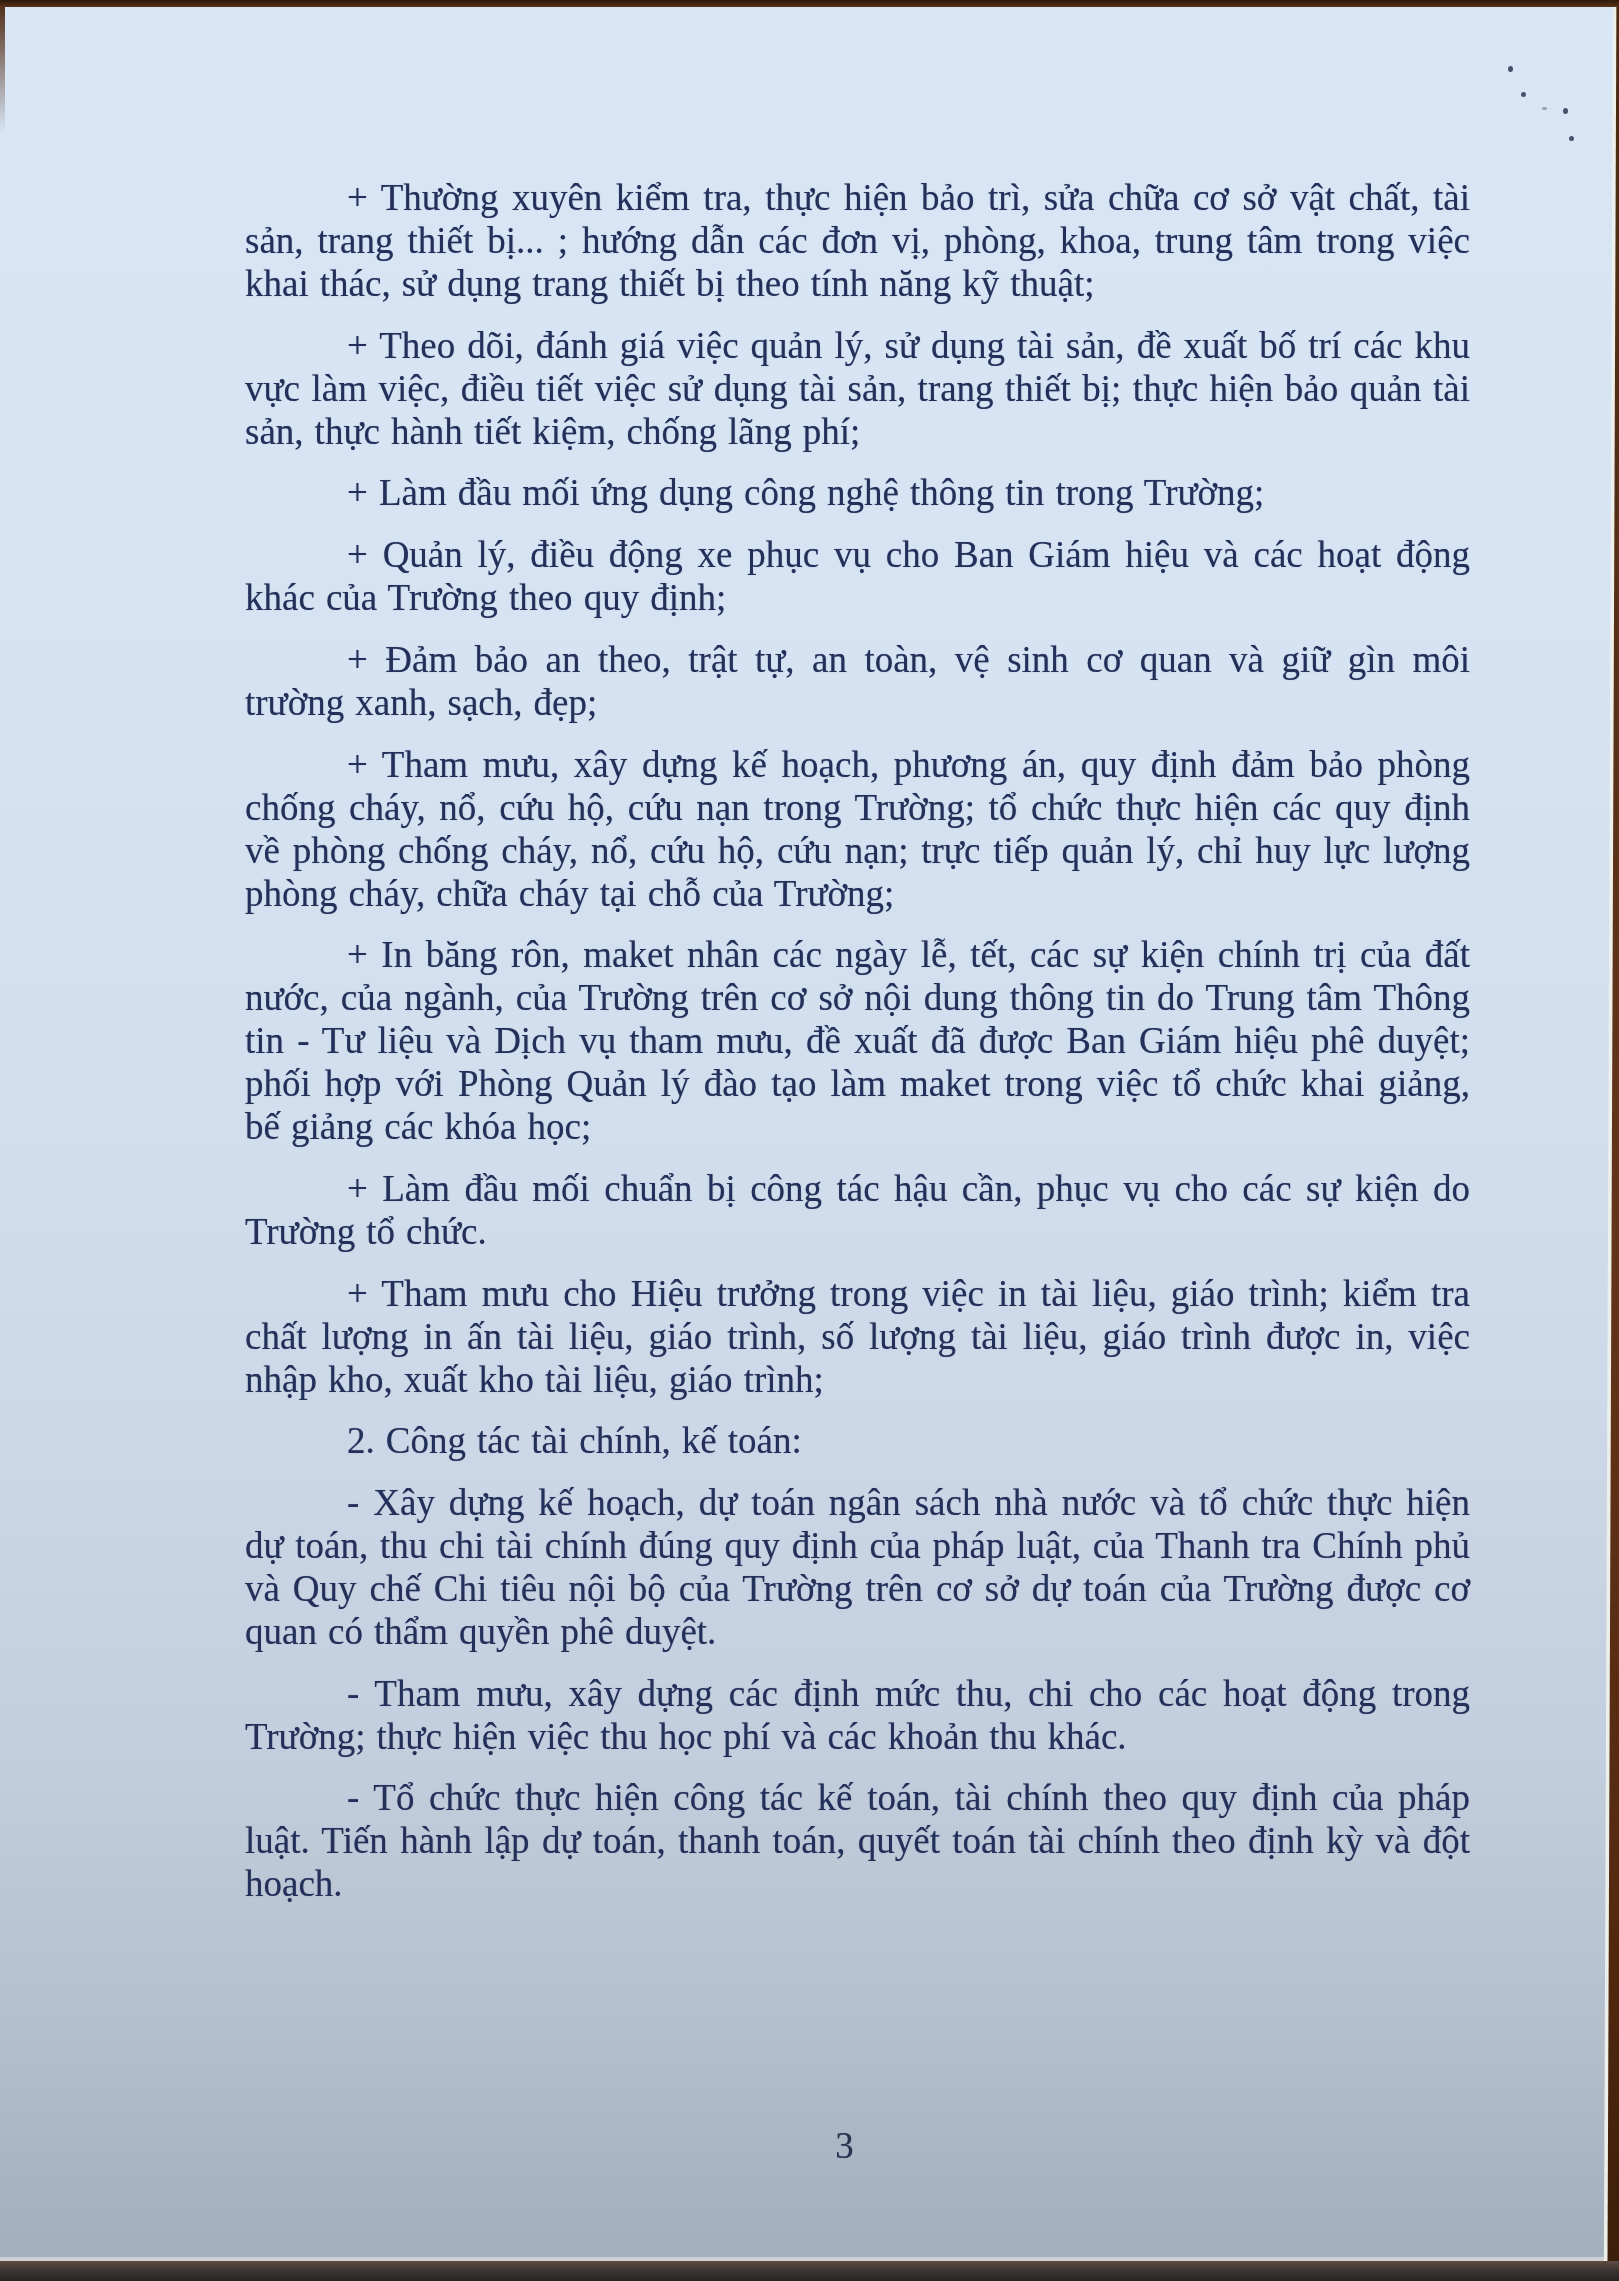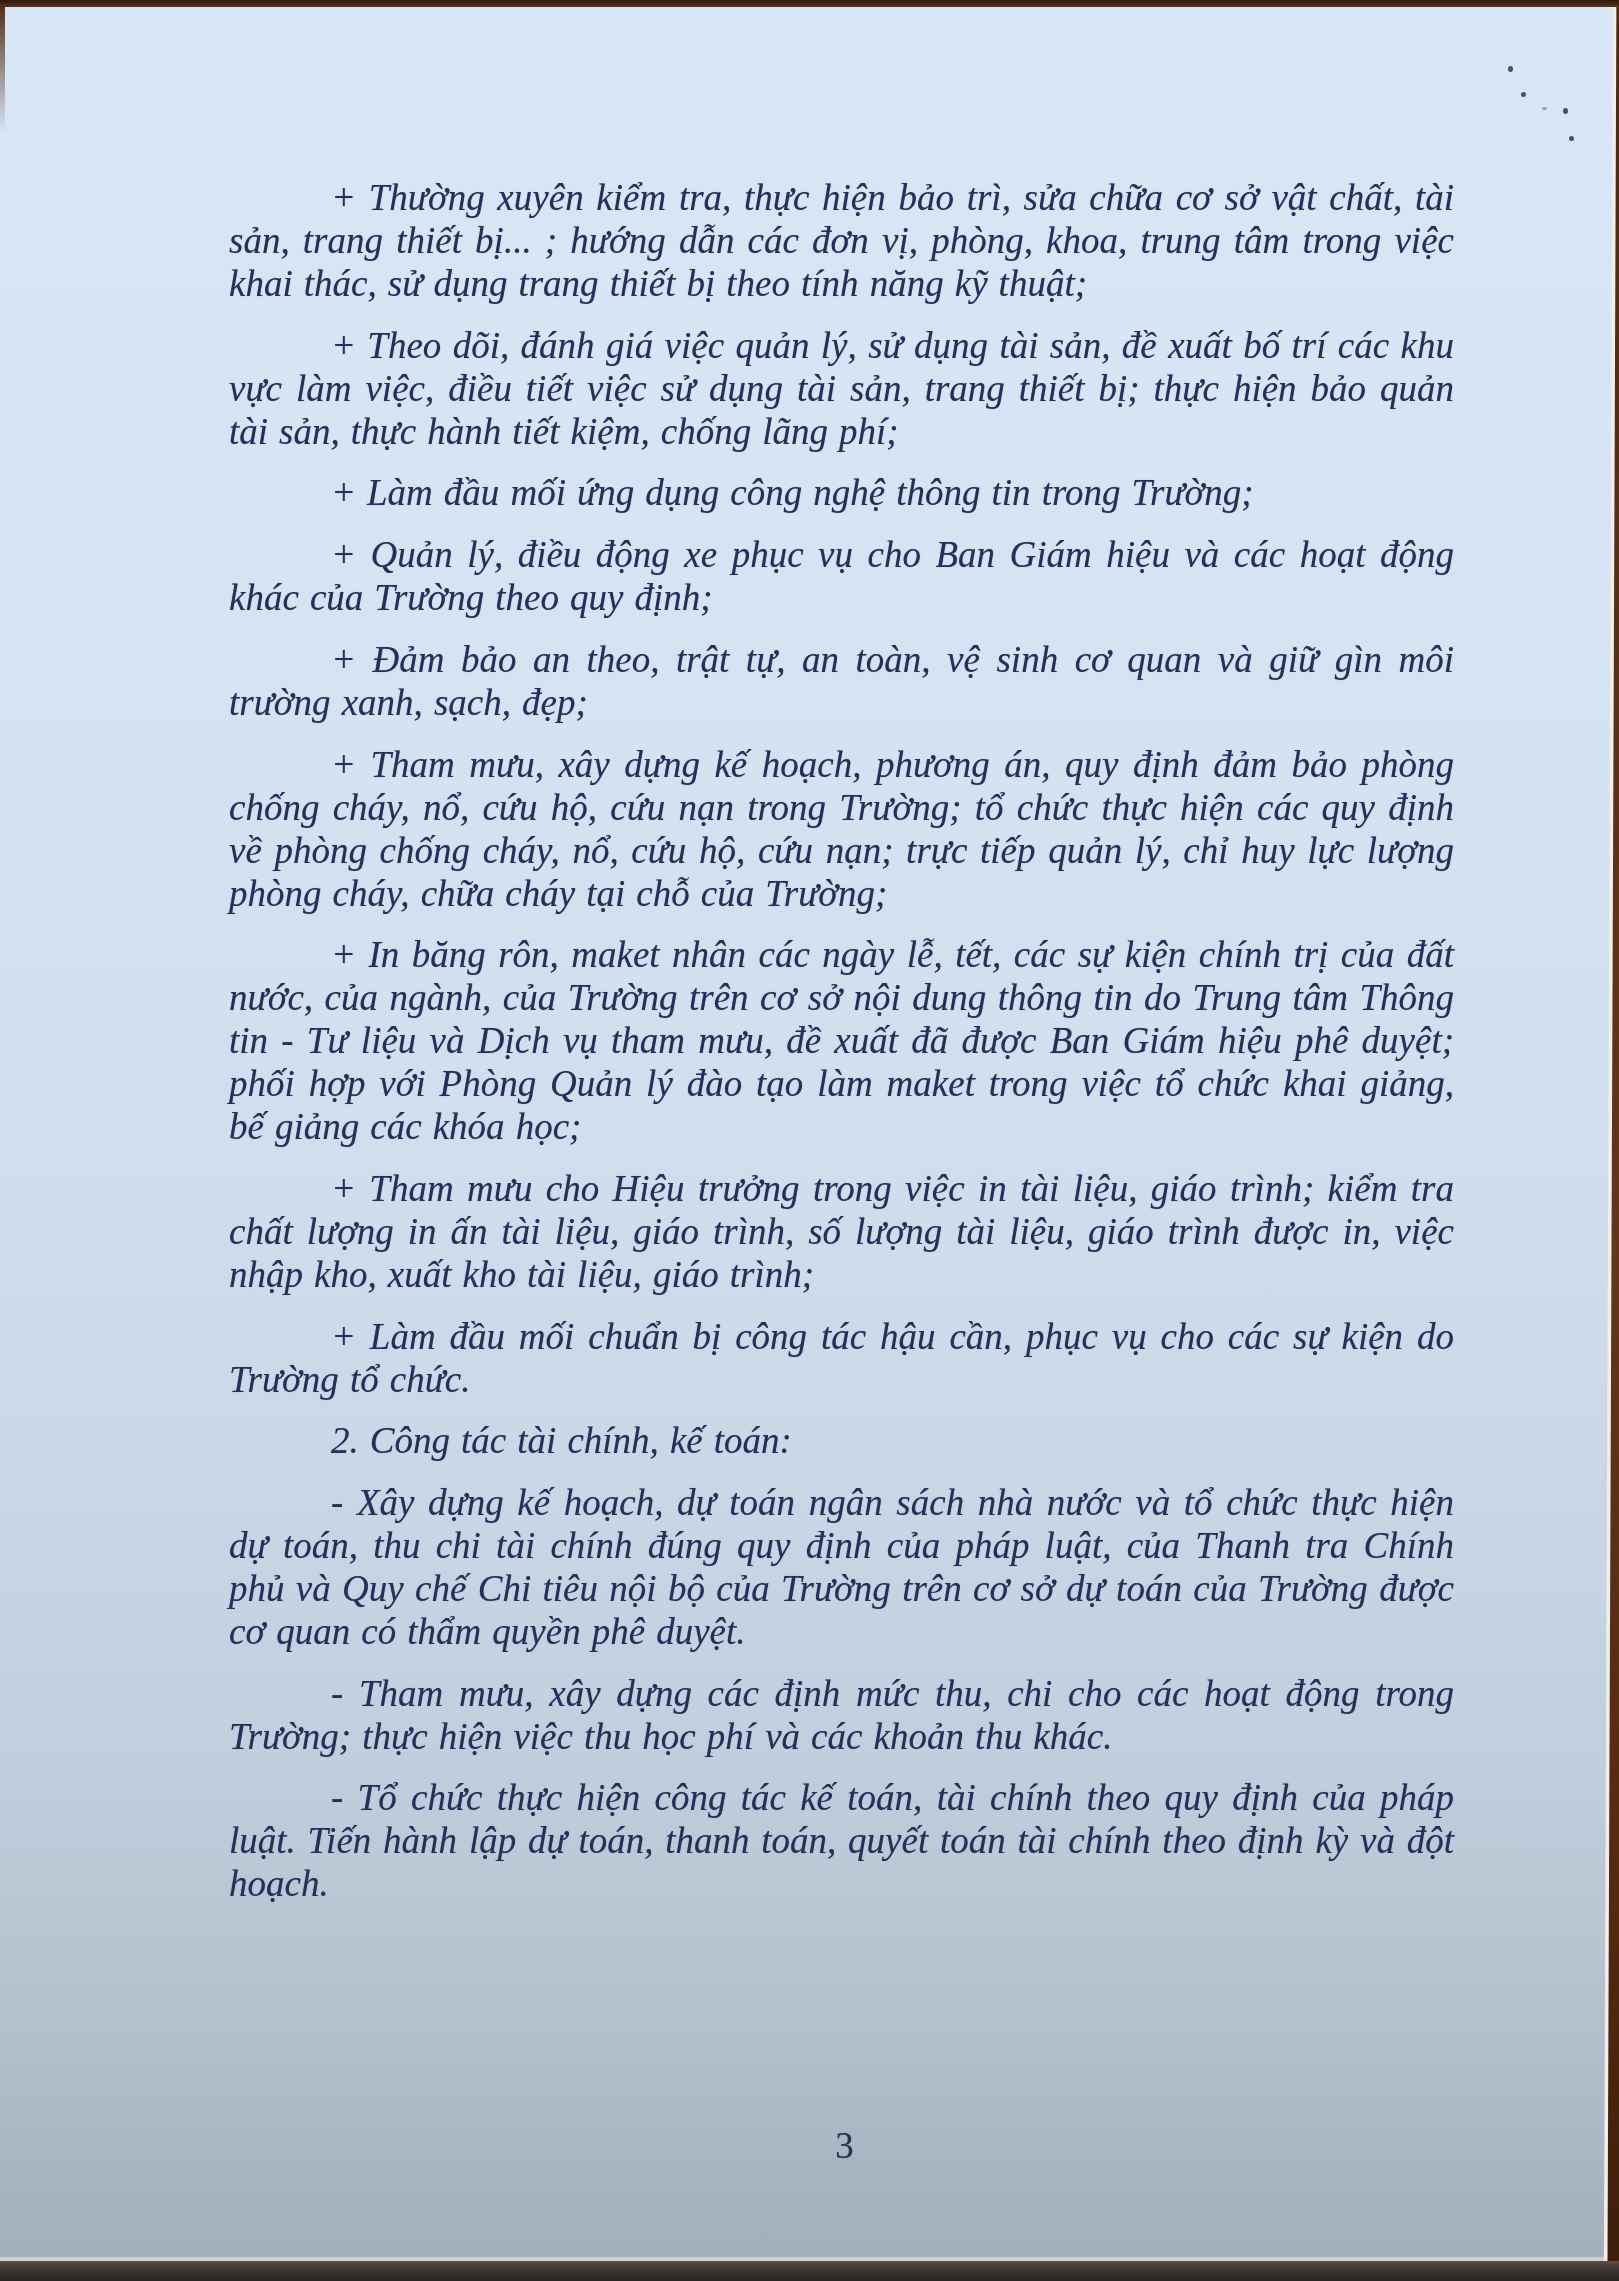--- a/index.html
+++ b/index.html
@@ -48,27 +48,26 @@
   }
   
   .speck{position:absolute;border-radius:50%;background:#46506b;}
   .speck.s1{left:1508px;top:59px;width:5.3px;height:6.2px;}
   .speck.s2{left:1521px;top:85px;width:5.3px;height:5.3px;}
   .speck.s3{left:1563px;top:101px;width:5.3px;height:6.2px;}
   .speck.s4{left:1569px;top:129px;width:4.5px;height:5.3px;}
   .speck.s5{left:1542px;top:100px;width:4.5px;height:2.7px;background:#9aa3b2;}
   
   .textblock{
-    position:absolute;left:229px;top:169px;width:1225px;
+    position:absolute;left:245px;top:169px;width:1225px;
     color:#22305a;
     font-size:37px;line-height:43px;
     text-align:justify;
     word-spacing:1.8px;
     text-shadow:0 0 0.9px rgba(28,40,82,.45);
-    font-style:italic;
   }
   .textblock p{margin:0 0 18.7px 0;text-indent:102px;}
   .page-number{
     position:absolute;left:245px;top:2117px;width:1199px;
     text-align:center;color:#2a3350;font-size:37px;line-height:43px;
     text-shadow:0 0 0.9px rgba(28,40,82,.4);
   }
 </style>
 </head>
 <body>
@@ -84,22 +83,22 @@
   <div class="speck s5"></div>
 
   <div class="textblock">
     <p>+ Thường xuyên kiểm tra, thực hiện bảo trì, sửa chữa cơ sở vật chất, tài sản, trang thiết bị... ; hướng dẫn các đơn vị, phòng, khoa, trung tâm trong việc khai thác, sử dụng trang thiết bị theo tính năng kỹ thuật;</p>
     <p>+ Theo dõi, đánh giá việc quản lý, sử dụng tài sản, đề xuất bố trí các khu vực làm việc, điều tiết việc sử dụng tài sản, trang thiết bị; thực hiện bảo quản tài sản, thực hành tiết kiệm, chống lãng phí;</p>
     <p>+ Làm đầu mối ứng dụng công nghệ thông tin trong Trường;</p>
     <p>+ Quản lý, điều động xe phục vụ cho Ban Giám hiệu và các hoạt động khác của Trường theo quy định;</p>
     <p>+ Đảm bảo an theo, trật tự, an toàn, vệ sinh cơ quan và giữ gìn môi trường xanh, sạch, đẹp;</p>
     <p>+ Tham mưu, xây dựng kế hoạch, phương án, quy định đảm bảo phòng chống cháy, nổ, cứu hộ, cứu nạn trong Trường; tổ chức thực hiện các quy định về phòng chống cháy, nổ, cứu hộ, cứu nạn; trực tiếp quản lý, chỉ huy lực lượng phòng cháy, chữa cháy tại chỗ của Trường;</p>
     <p>+ In băng rôn, maket nhân các ngày lễ, tết, các sự kiện chính trị của đất nước, của ngành, của Trường trên cơ sở nội dung thông tin do Trung tâm Thông tin - Tư liệu và Dịch vụ tham mưu, đề xuất đã được Ban Giám hiệu phê duyệt; phối hợp với Phòng Quản lý đào tạo làm maket trong việc tổ chức khai giảng, bế giảng các khóa học;</p>
+    <p>+ Làm đầu mối chuẩn bị công tác hậu cần, phục vụ cho các sự kiện do Trường tổ chức.</p>
     <p>+ Tham mưu cho Hiệu trưởng trong việc in tài liệu, giáo trình; kiểm tra chất lượng in ấn tài liệu, giáo trình, số lượng tài liệu, giáo trình được in, việc nhập kho, xuất kho tài liệu, giáo trình;</p>
-    <p>+ Làm đầu mối chuẩn bị công tác hậu cần, phục vụ cho các sự kiện do Trường tổ chức.</p>
     <p>2. Công tác tài chính, kế toán:</p>
     <p>- Xây dựng kế hoạch, dự toán ngân sách nhà nước và tổ chức thực hiện dự toán, thu chi tài chính đúng quy định của pháp luật, của Thanh tra Chính phủ và Quy chế Chi tiêu nội bộ của Trường trên cơ sở dự toán của Trường được cơ quan có thẩm quyền phê duyệt.</p>
     <p>- Tham mưu, xây dựng các định mức thu, chi cho các hoạt động trong Trường; thực hiện việc thu học phí và các khoản thu khác.</p>
     <p>- Tổ chức thực hiện công tác kế toán, tài chính theo quy định của pháp luật. Tiến hành lập dự toán, thanh toán, quyết toán tài chính theo định kỳ và đột hoạch.</p>
   </div>
 
   <div class="page-number">3</div>
 </div>
 
 <div class="edge-light"></div>

